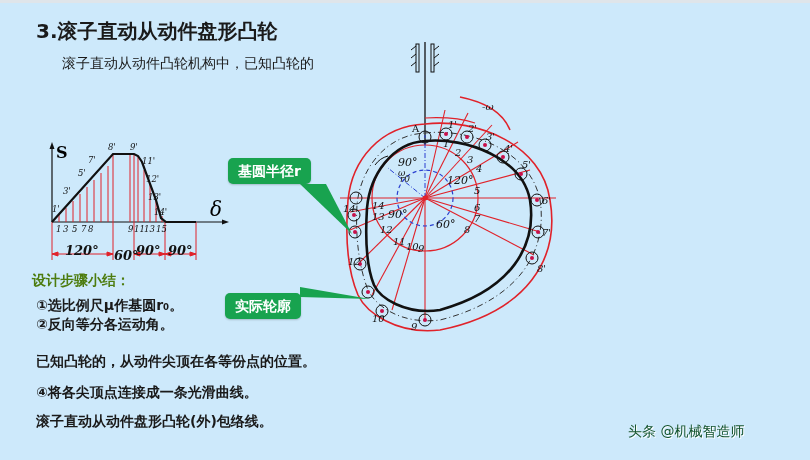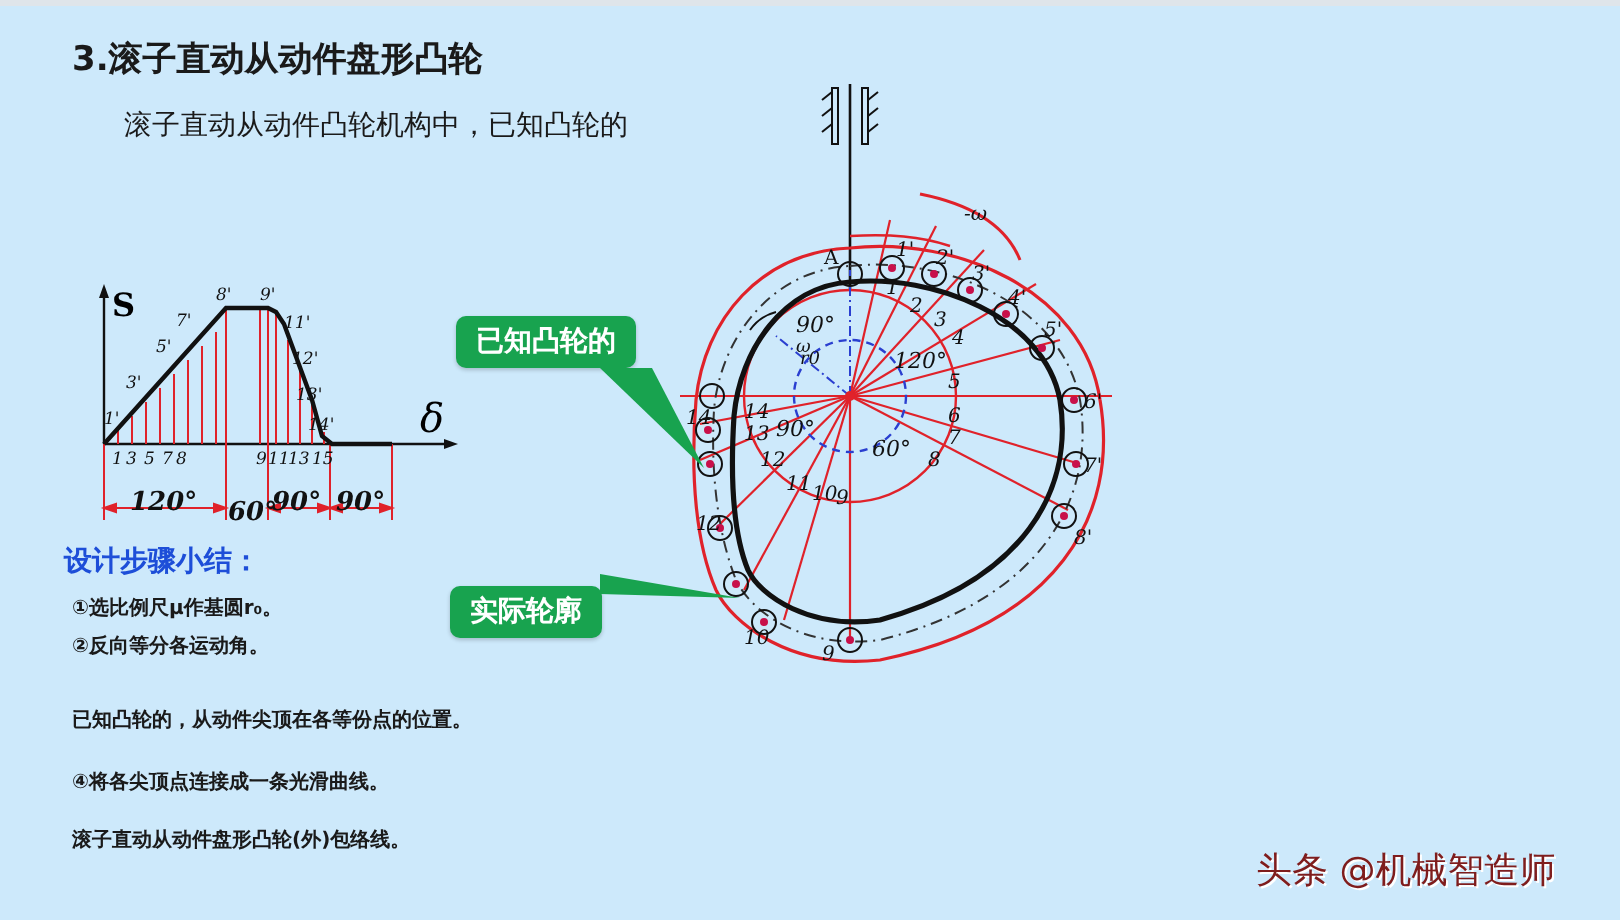--- a/index.html
+++ b/index.html
@@ -1,24 +1,24 @@
 <!DOCTYPE html>
 <html><head>
 <meta charset="utf-8">
 <style>
   html,body{margin:0;padding:0;}
   body{width:810px;height:460px;overflow:hidden;background:#cde9fb;font-family:"DejaVu Sans","Liberation Sans",sans-serif;position:relative;}
   .topbar{position:absolute;left:0;top:0;width:810px;height:3px;background:#dfe5ea;}
-  .title{position:absolute;left:36px;top:18px;font-size:17px;font-weight:bold;color:#1a1a1a;}
+  .title{position:absolute;left:36px;top:18px;font-size:20px;font-weight:bold;color:#1a1a1a;}
   .intro{position:absolute;left:36px;top:50px;width:330px;font-size:14px;font-weight:normal;color:#1a1a1a;line-height:26px;}
   .intro .indent{padding-left:26px;}
-  .steps-title{position:absolute;left:32px;top:272px;font-size:14px;font-weight:bold;color:#1d4ed8;}
-  .step{position:absolute;left:36px;font-size:10px;font-weight:bold;color:#1a1a1a;}
+  .steps-title{position:absolute;left:32px;top:272px;font-size:14px;font-weight:bold;color:#4d7c0f;}
+  .step{position:absolute;left:36px;font-size:14px;font-weight:bold;color:#1a1a1a;}
   .callout{position:absolute;background:#18a34f;color:#fff;font-size:14px;font-weight:bold;border-radius:5px;padding:0 10px;height:26px;line-height:26px;box-shadow:0 1px 2px rgba(0,0,0,.2);}
-  .watermark{position:absolute;left:628px;top:423px;font-size:18px;color:#7f1d1d;text-shadow:1px 1px 0 #fff;}
+  .watermark{position:absolute;left:628px;top:423px;font-size:14px;color:#14532d;text-shadow:1px 1px 0 #fff;}
   svg text{font-family:"DejaVu Serif","Liberation Serif",serif;font-style:italic;}
   .chart-svg{position:absolute;left:30px;top:138px;}
   .cam-svg{position:absolute;left:330px;top:30px;}
 </style>
 </head>
 <body>
 
 <div class="topbar"></div>
 
 <div class="title">3.滚子直动从动件盘形凸轮</div>
@@ -219,21 +219,21 @@
       <text x="542" y="236">7'</text>
       <text x="537" y="272">8'</text>
       <text x="411" y="330">9</text>
       <text x="372" y="322">10</text>
       <text x="348" y="265">12</text>
       <text x="343" y="212">14</text>
   </g>
   <path d="M375 165 Q 380 158 388 156" fill="none" stroke="#111" stroke-width="1"></path>
 </svg>
 
-<div class="callout" style="left:228px;top:158px;">已知凸轮的</div>
+<div class="callout" style="left:228px;top:158px;">基圆半径r</div>
 <svg style="position:absolute;left:270px;top:180px;" width="90" height="60">
     <polygon points="30,4 56,4 82,54" fill="#18a34f"></polygon>
   </svg>
 <div class="callout" style="left:225px;top:293px;">实际轮廓</div>
 <svg style="position:absolute;left:300px;top:285px;" width="75" height="20">
     <polygon points="0,2 0,12 70,14" fill="#18a34f"></polygon>
   </svg>
 
 <div class="steps-title">设计步骤小结：</div>
 <div class="step" style="top:297px;">①选比例尺μ作基圆r₀。</div>

